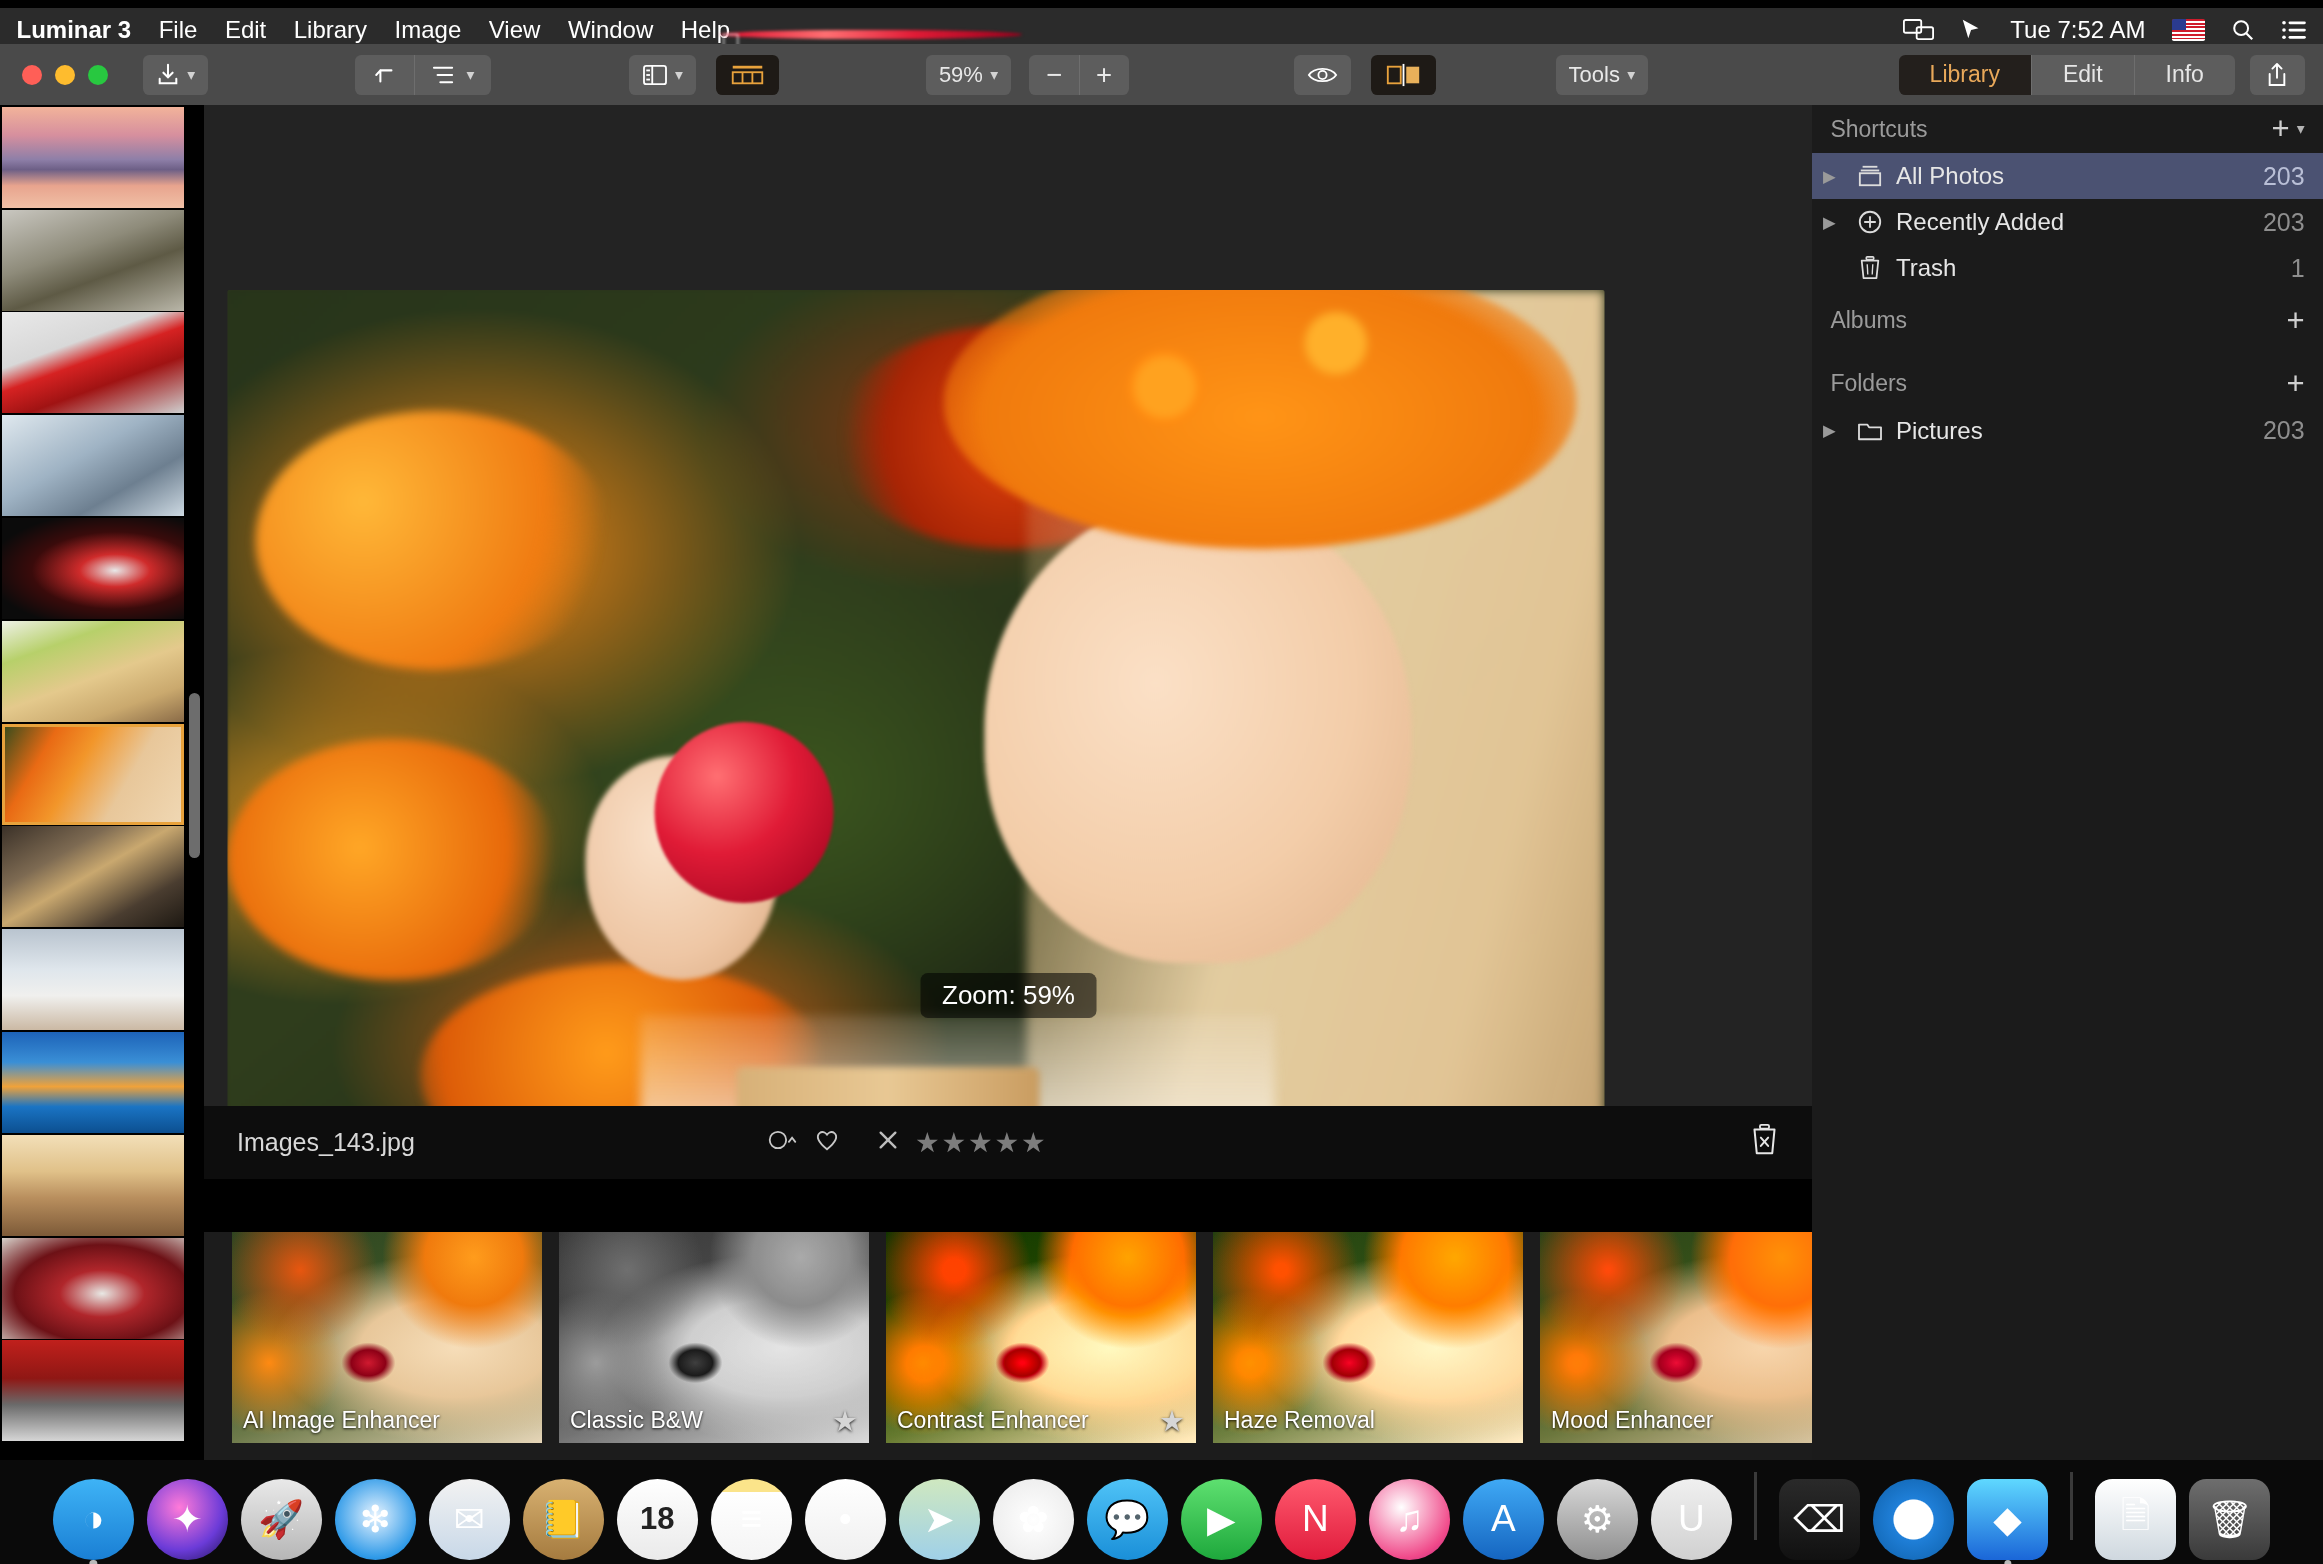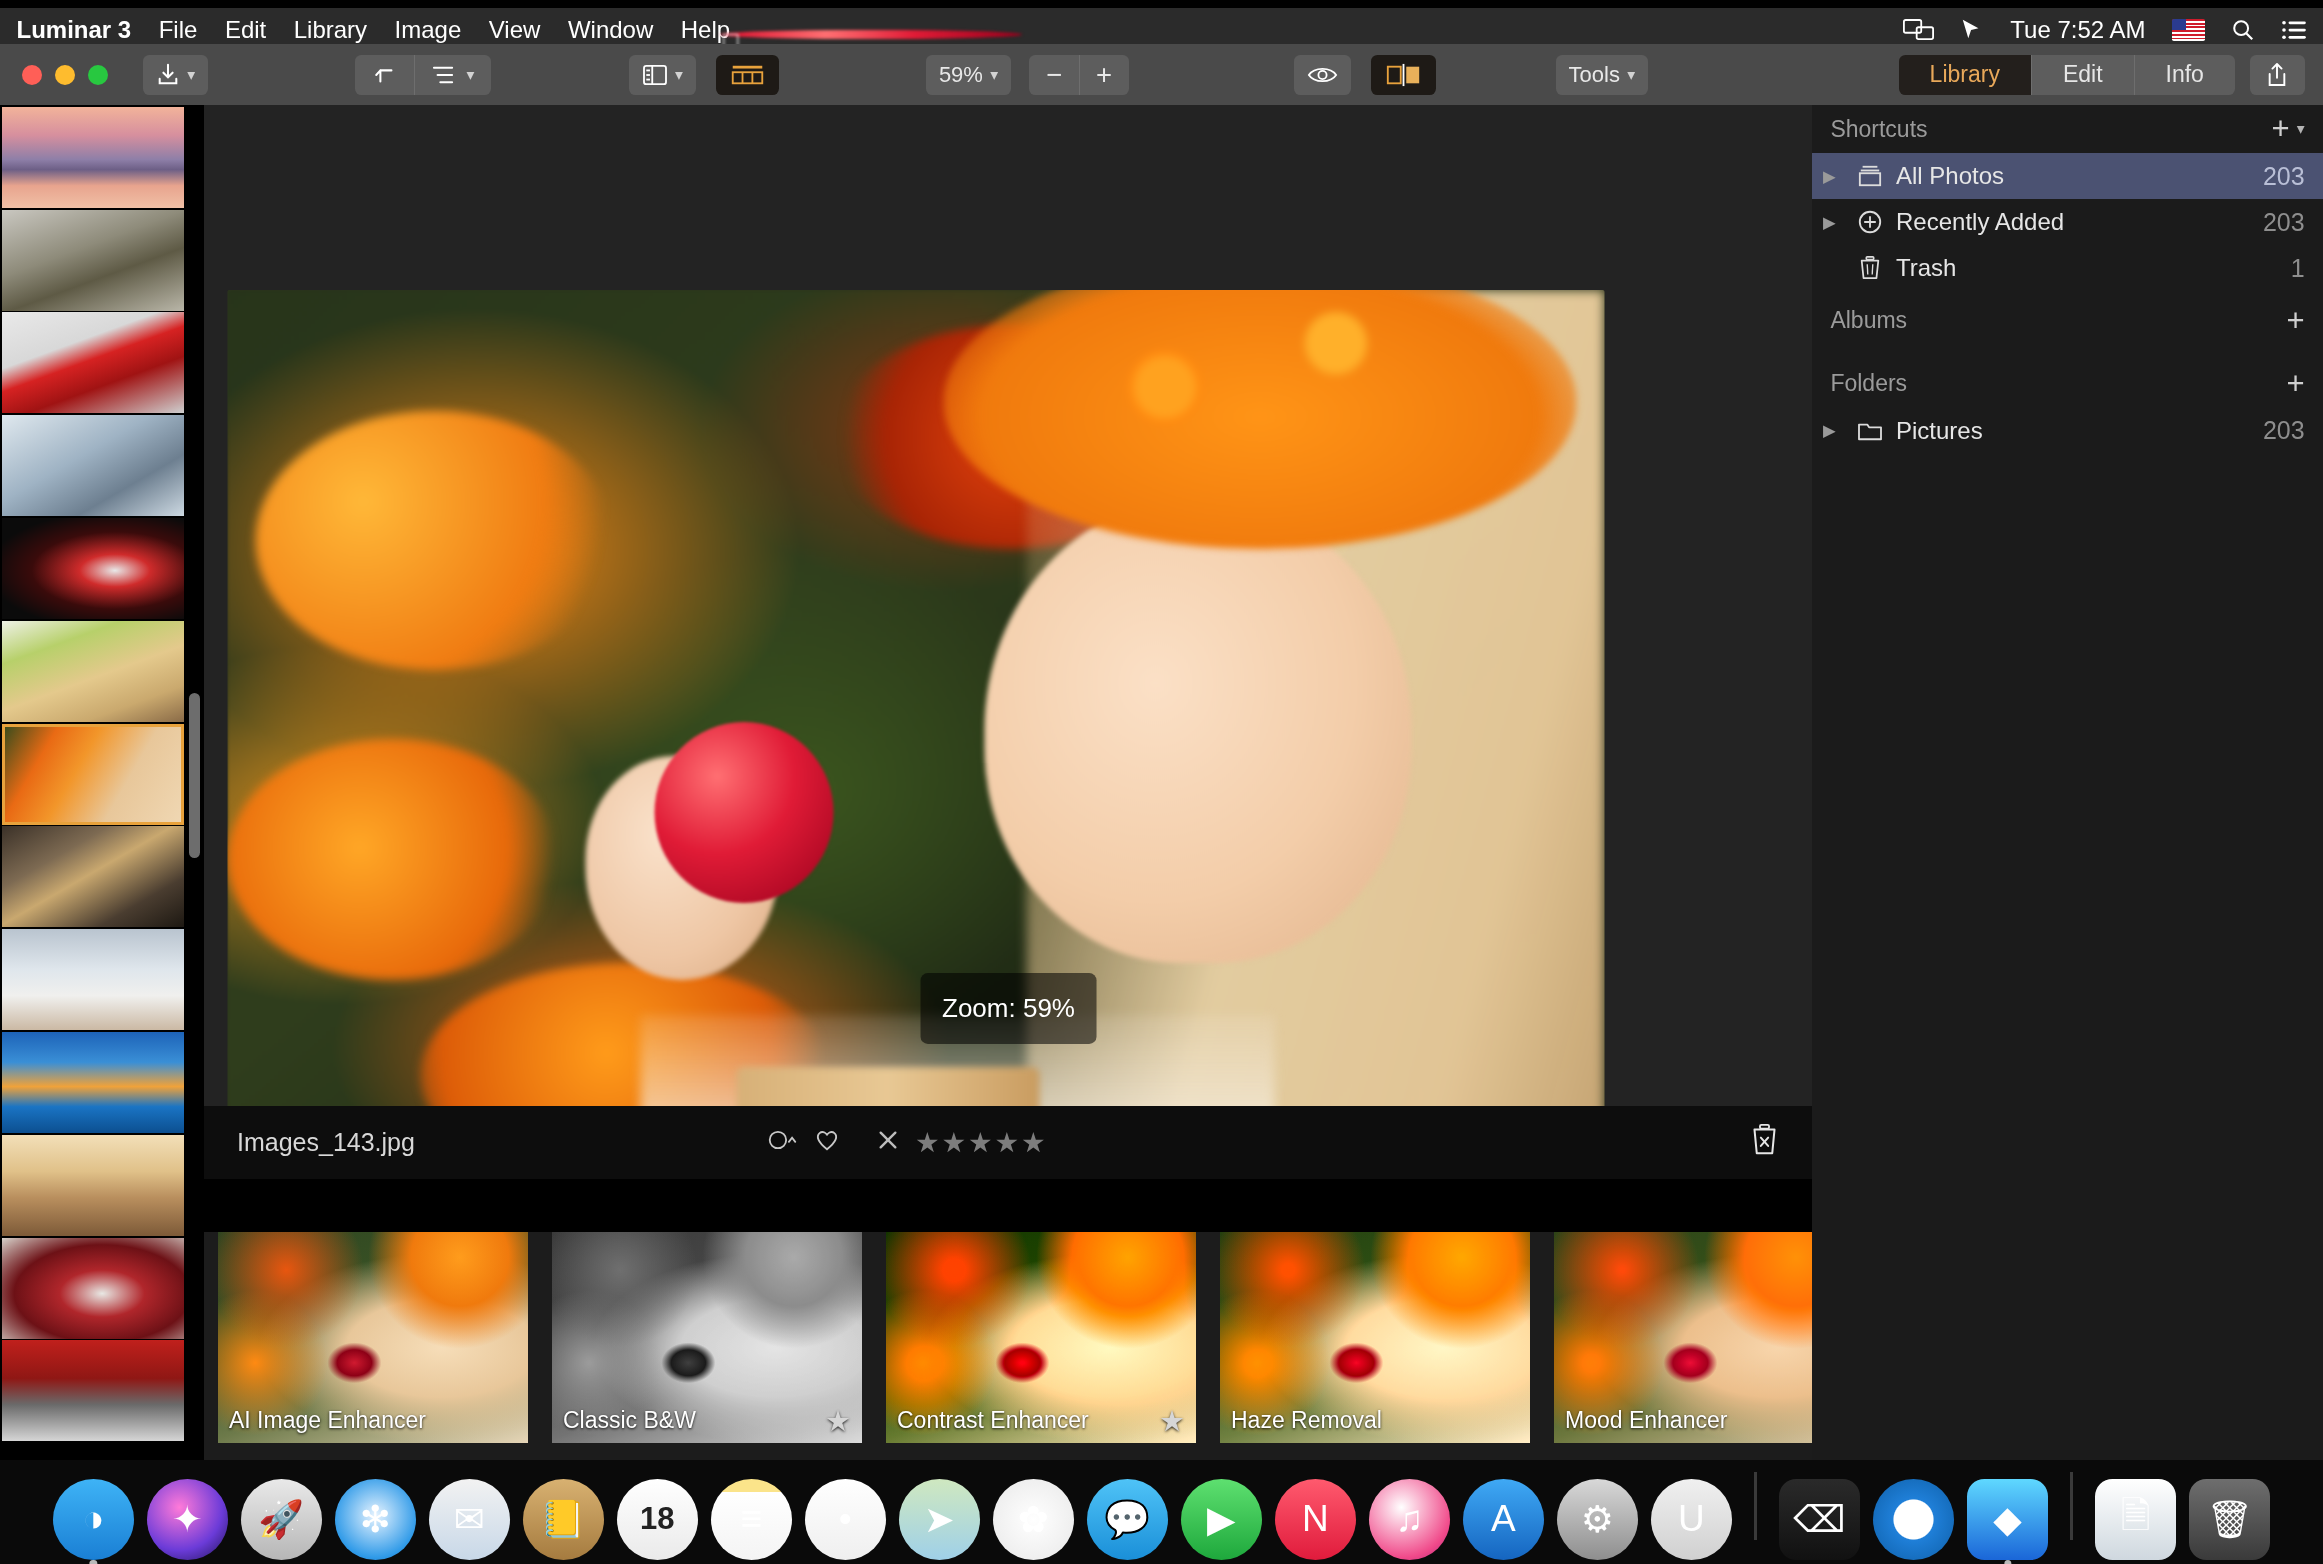--- a/index.html
+++ b/index.html
@@ -75,21 +75,21 @@
     position:absolute; left:204px; top:105px; width:1609px; height:1001px;
     background:#232323;
   }
   .photo {
     position:absolute; left:712px; top:185px; transform:translateX(-50%);
     width:1377px; height:863px;
     background:#2d3320; overflow:hidden; border-radius:1.8px;
   }
   .zoom-badge {
     position:absolute; left:50%; top:868px; transform:translateX(-50%);
-    background:rgba(0,0,0,0.55); color:#fff; font-size:26px; padding:20px 22px; border-radius:7.3px;
+    background:rgba(0,0,0,0.55); color:#fff; font-size:26px; padding:7px 22px; border-radius:7.3px;
     white-space:nowrap;
   }
 
   
   .ph-bg { position:absolute; inset:0;
     background:
       radial-gradient(ellipse 38% 45% at 18% 30%, rgba(255,140,20,.95), rgba(255,140,20,0) 62%),
       radial-gradient(ellipse 30% 32% at 8% 62%, rgba(255,160,30,.85), rgba(255,160,30,0) 65%),
       radial-gradient(ellipse 34% 30% at 30% 88%, rgba(255,110,20,.9), rgba(255,110,20,0) 66%),
       radial-gradient(ellipse 26% 28% at 52% 16%, rgba(200,50,10,.55), rgba(200,50,10,0) 68%),
@@ -155,21 +155,21 @@
     position:absolute; left:204px; top:1179px; width:1609px; height:53px;
     background:#0d0d0d; display:flex; align-items:center; padding:0 33px; gap:13px;
     color:#cfcfcf; font-size:23px;
   }
   .cat-btn {
     background:#4e4e4e; border-radius:6.4px; padding:5.5px 14.7px; display:flex; gap:11px;
     align-items:center; color:#f0f0f0; font-size:23px;
   }
   .lookstrip {
     position:absolute; left:204px; top:1232px; width:1609px; height:228px;
-    background:#1c1c1c; display:flex; gap:24px; padding-left:14px; overflow:hidden;text-align:right;
+    background:#1c1c1c; display:flex; gap:17px; padding-left:28px; overflow:hidden;text-align:right;
   }
   .lookcard { position:relative; width:310px; height:211px; overflow:hidden; flex:0 0 auto; }
   .look-img { position:absolute; inset:0; }
   .look-label {
     position:absolute; left:11px; bottom:9.2px; color:#fff; font-size:23px;
     text-shadow:0 0.9px 2.8px rgba(0,0,0,.9);
   }
   .look-star { position:absolute; right:11px; bottom:5.5px; color:#d6d6d6; font-size:29px;
     text-shadow:0 0.9px 2.8px rgba(0,0,0,.9); }
   .bw { filter: grayscale(1) contrast(1.05); }

